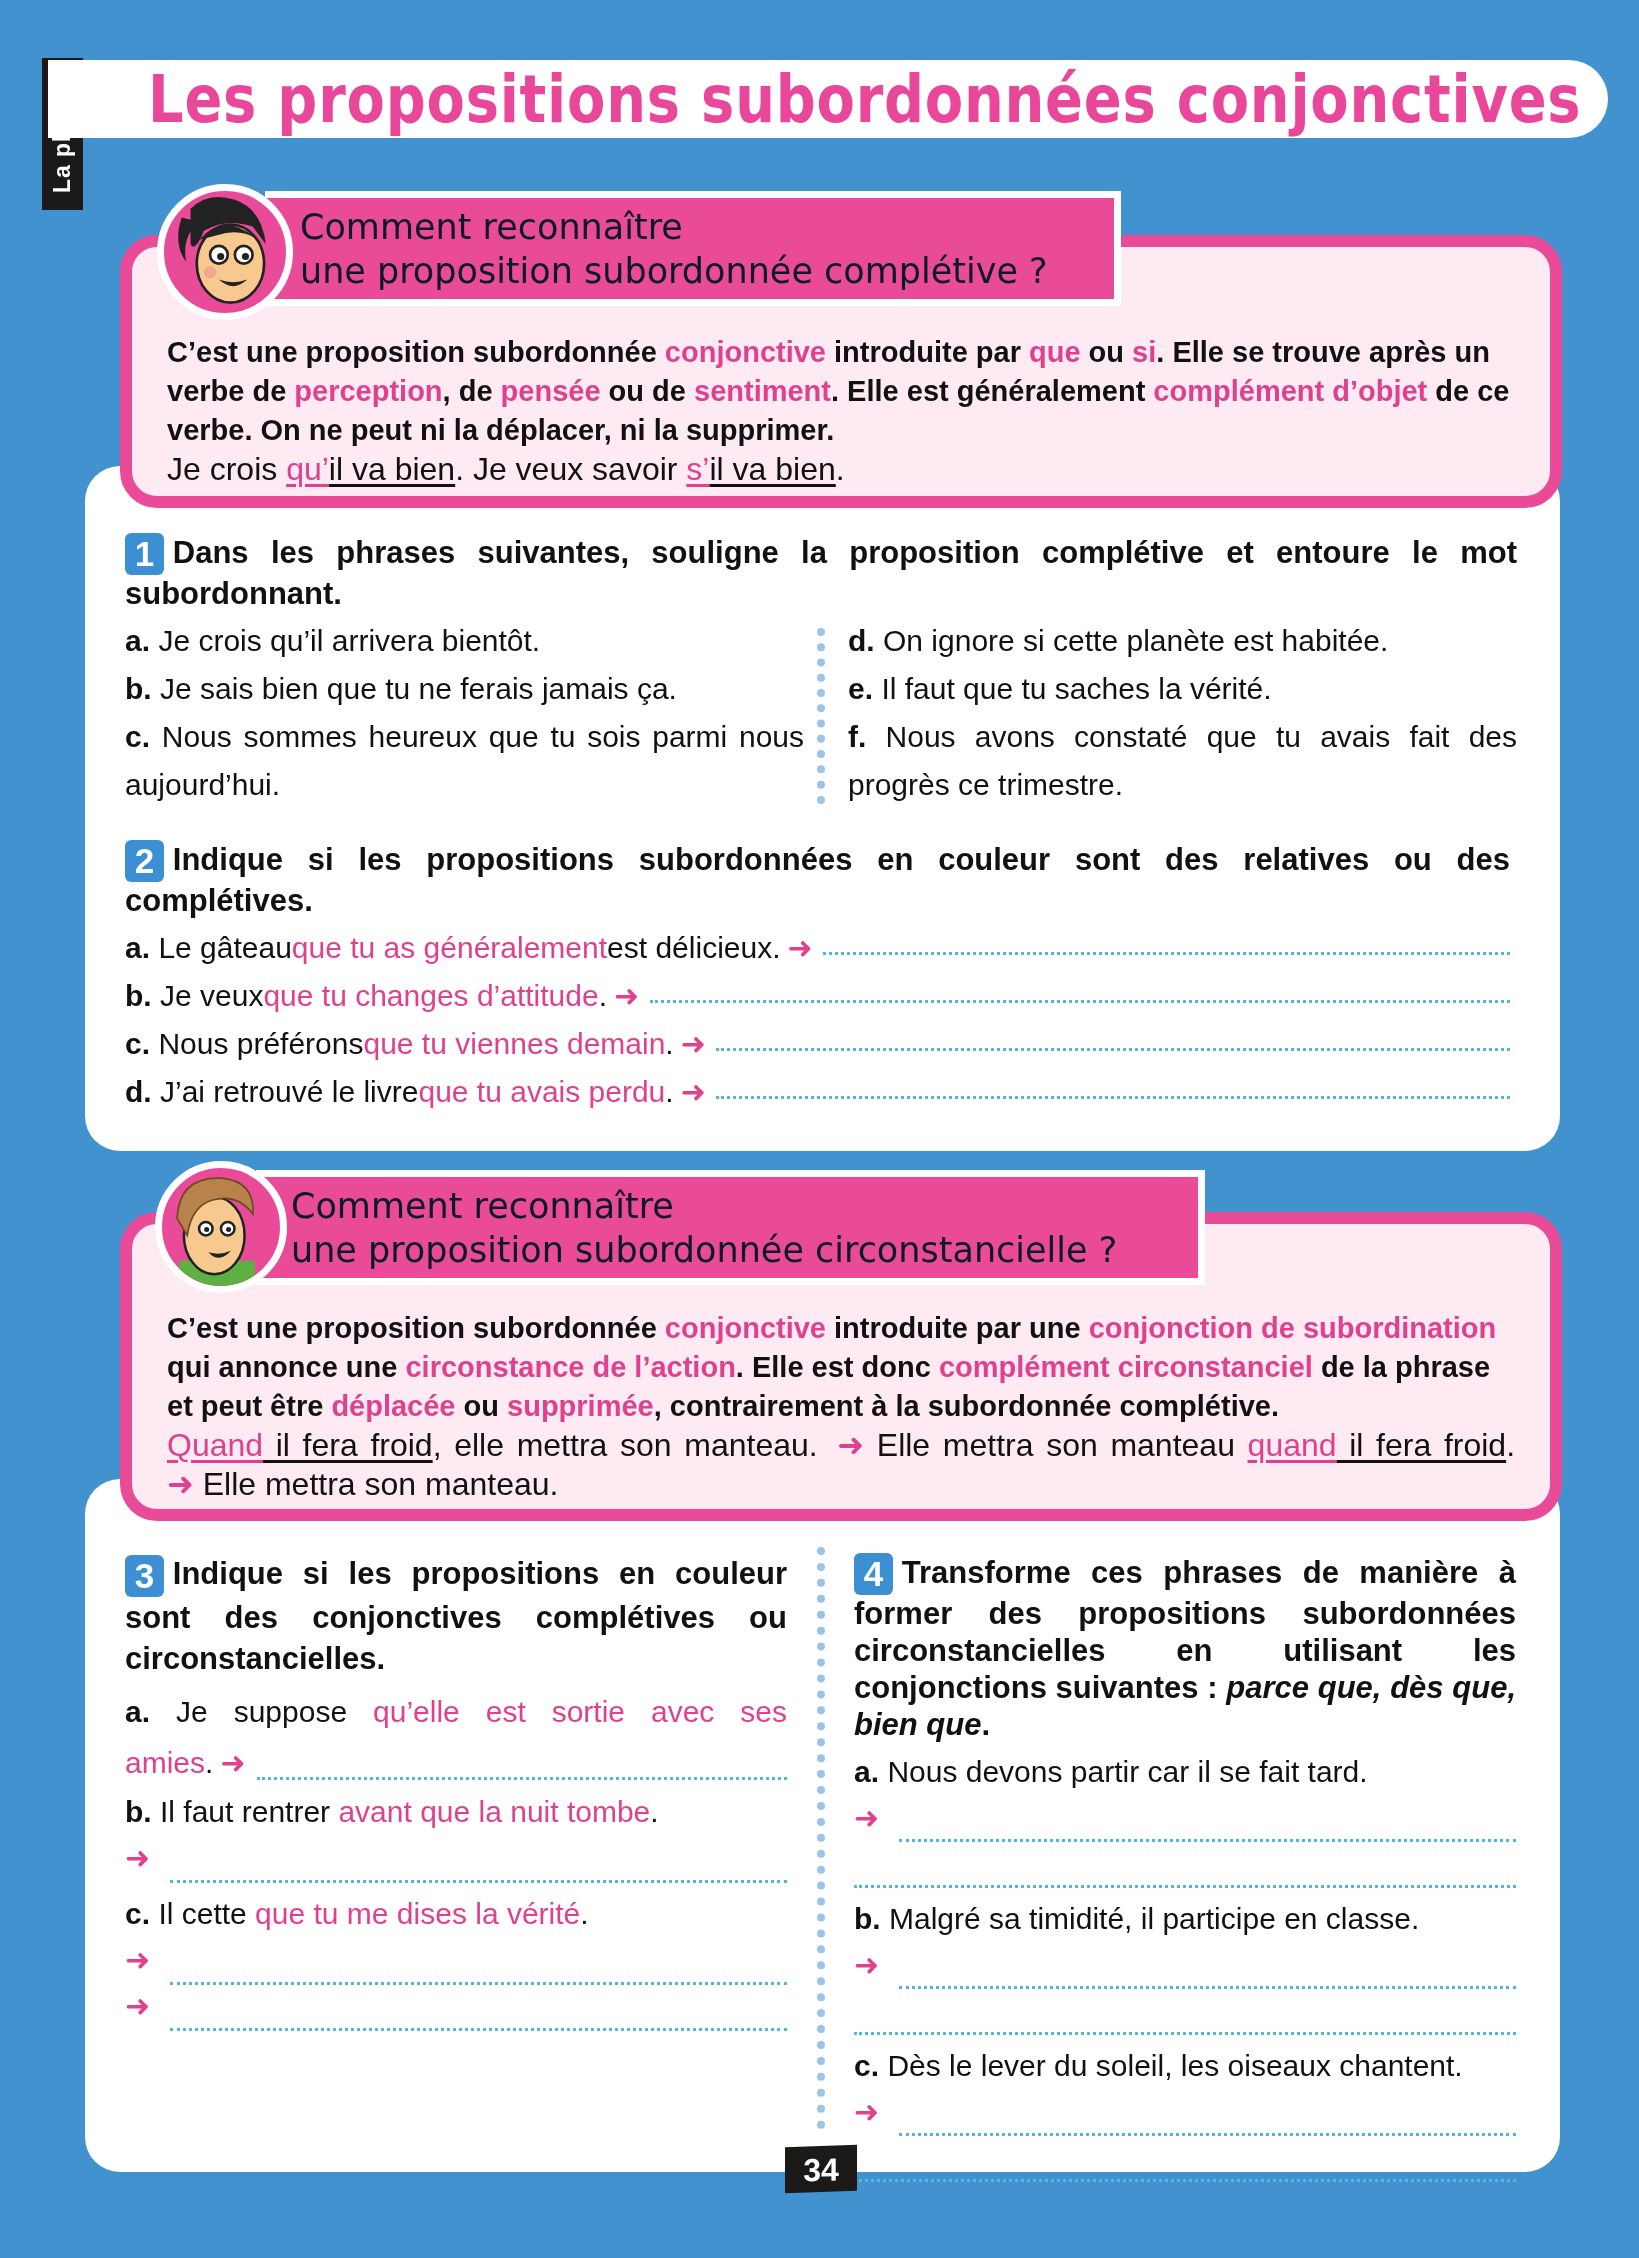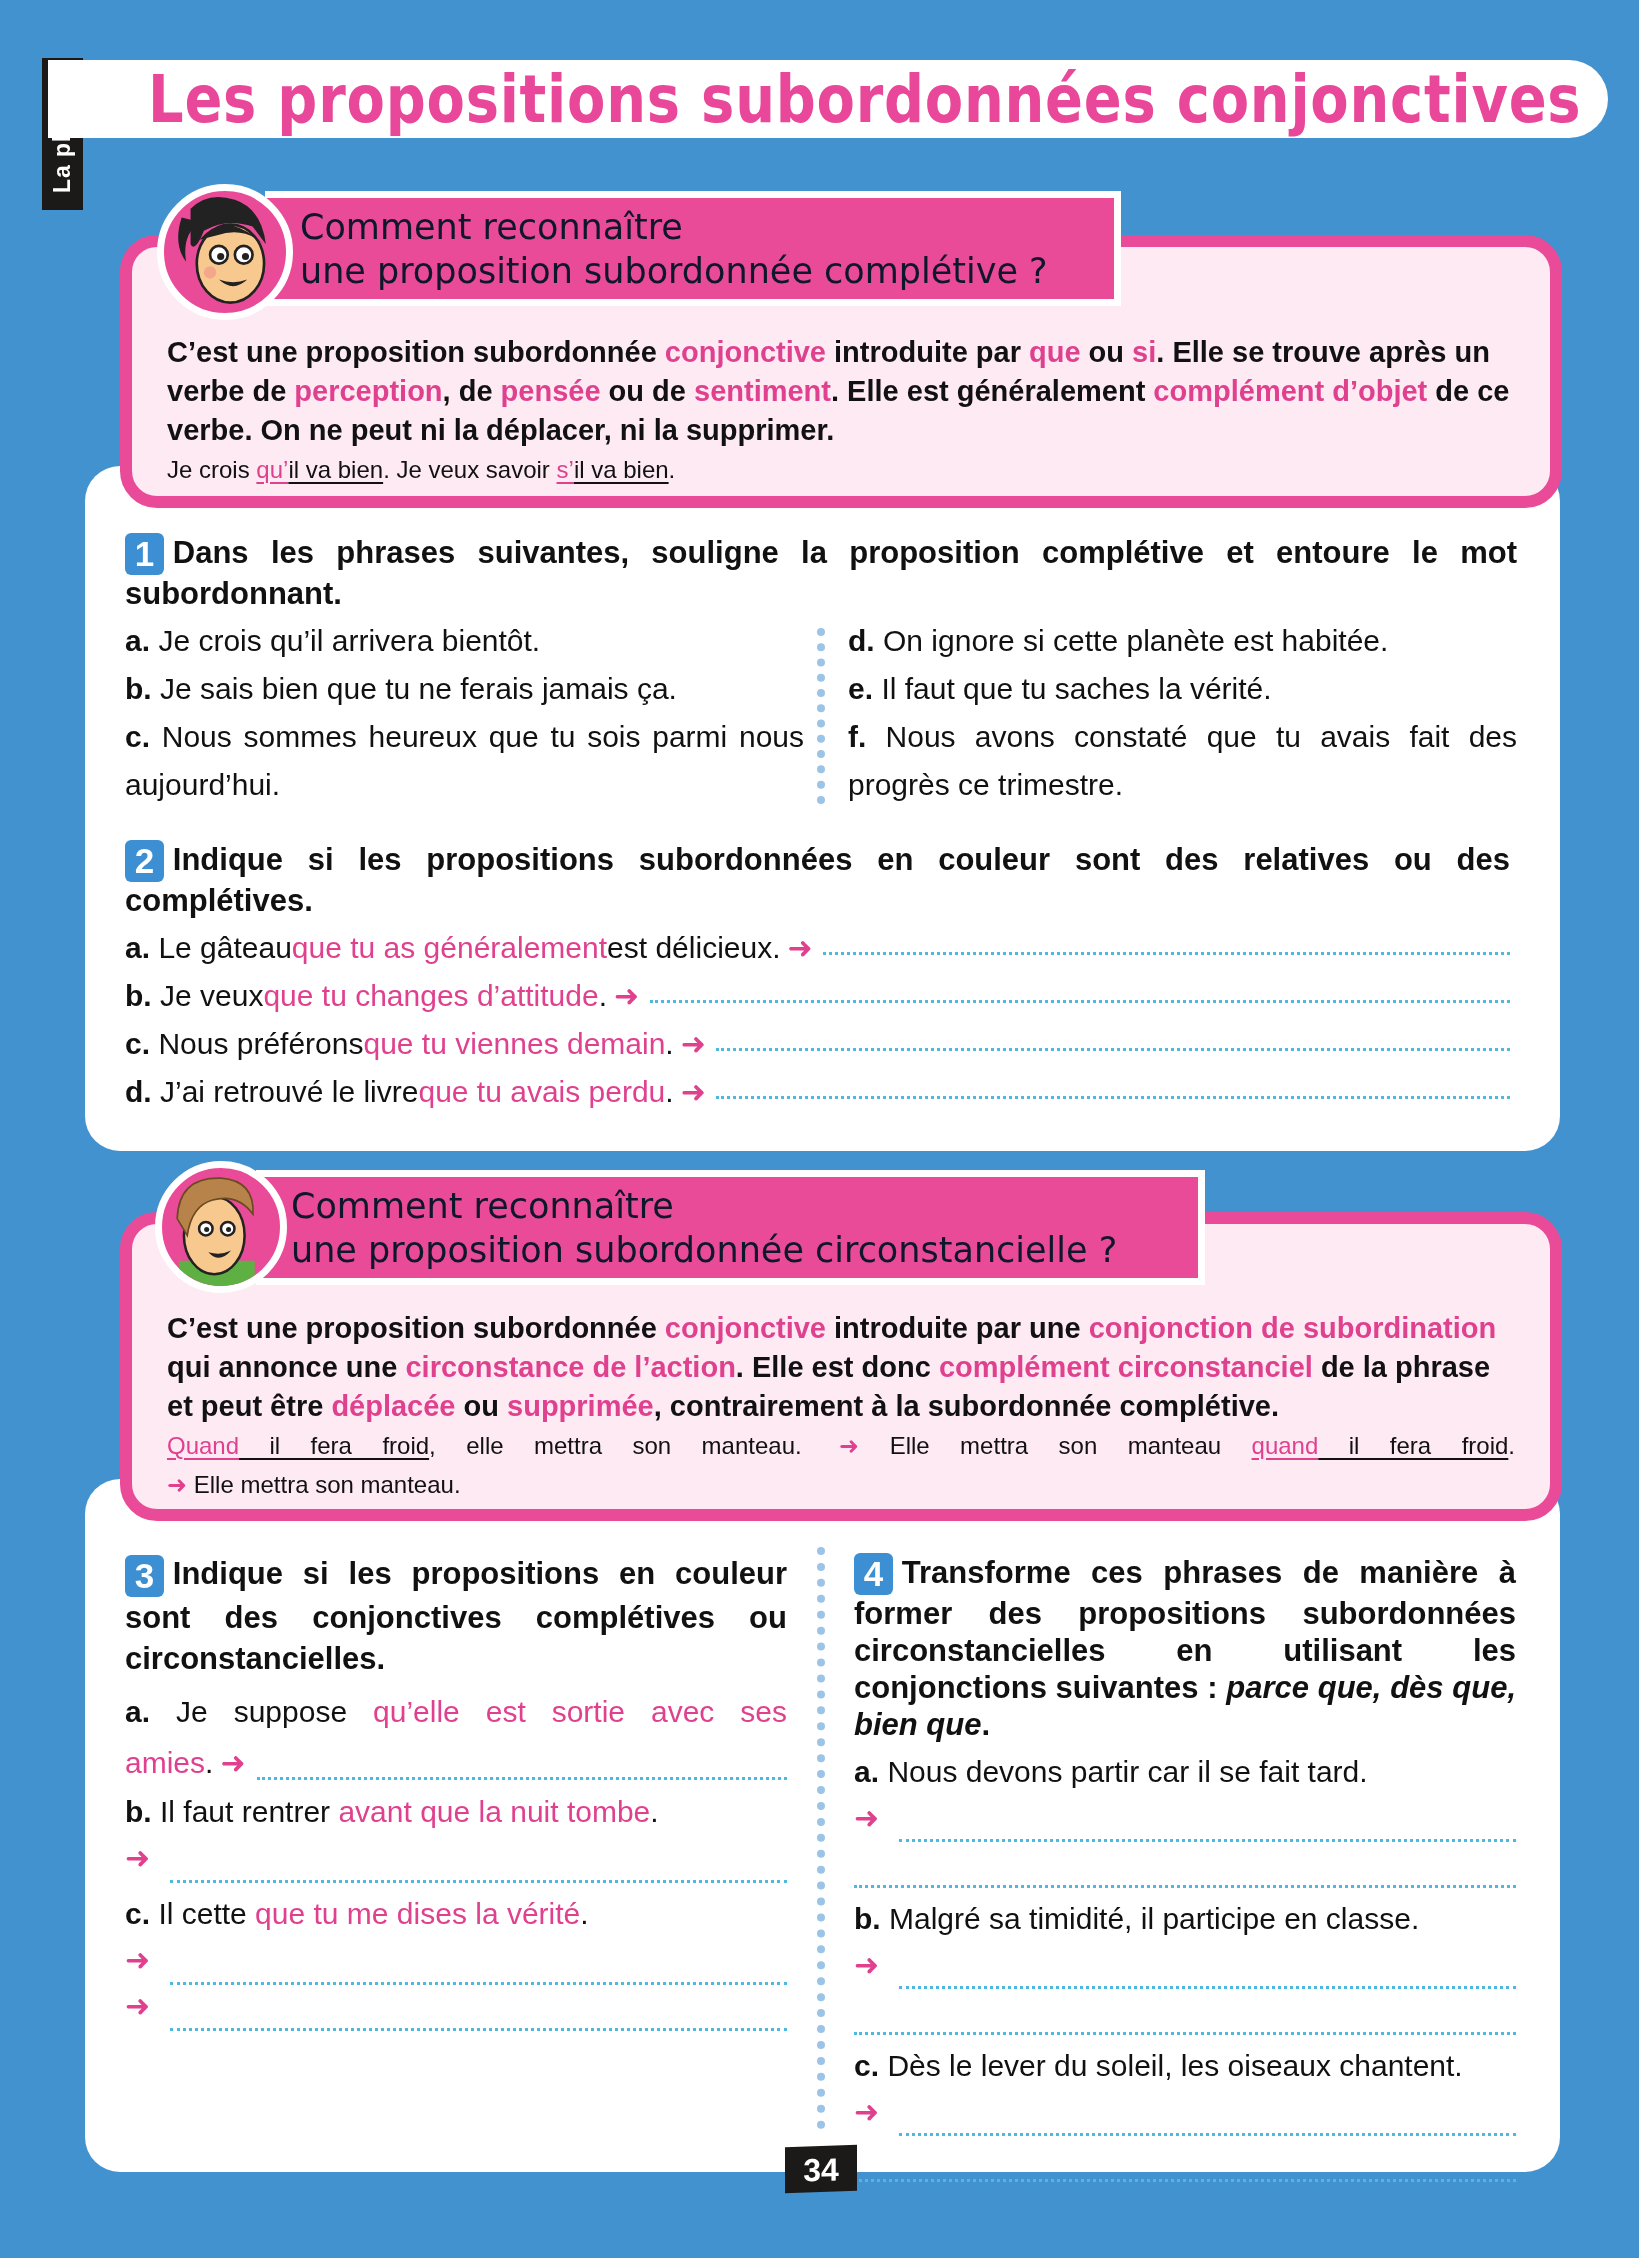--- a/index.html
+++ b/index.html
@@ -44,21 +44,21 @@
   }
   .avatar {
     position: absolute; width: 136px; height: 136px; border-radius: 50%;
     background: #ea4b98; border: 7px solid #fff; overflow: hidden;
   }
   .lesson-body {
     position: absolute; left: 35px; right: 35px; font-size: 29px; line-height: 39px;
   }
   .lesson-body .bold { font-weight: bold; }
   .pk { color: #e0418f; }
-  .ex { font-weight: normal; font-size: 24px; }
+  .ex { font-weight: normal; font-size: 32px; }
   .ul-pk { text-decoration: underline; text-decoration-color: #e0418f; text-underline-offset: 4.4px; color: #e0418f; }
   .ul { text-decoration: underline; text-underline-offset: 4.4px; }
   .exercise { position: absolute; font-size: 30px; line-height: 48px; }
   .ex-title { font-weight: bold; font-size: 31px; line-height: 37px; text-align: justify; }
   .num {
     display: inline-block; width: 39px; height: 42px; background: #3c8fd2; color: #fff;
     border-radius: 6.2px; text-align: center; font-weight: bold; font-size: 35px; line-height: 42px;
     margin-right: 8.8px; vertical-align: -3.5px;
   }
   .lbl { font-weight: bold; }

